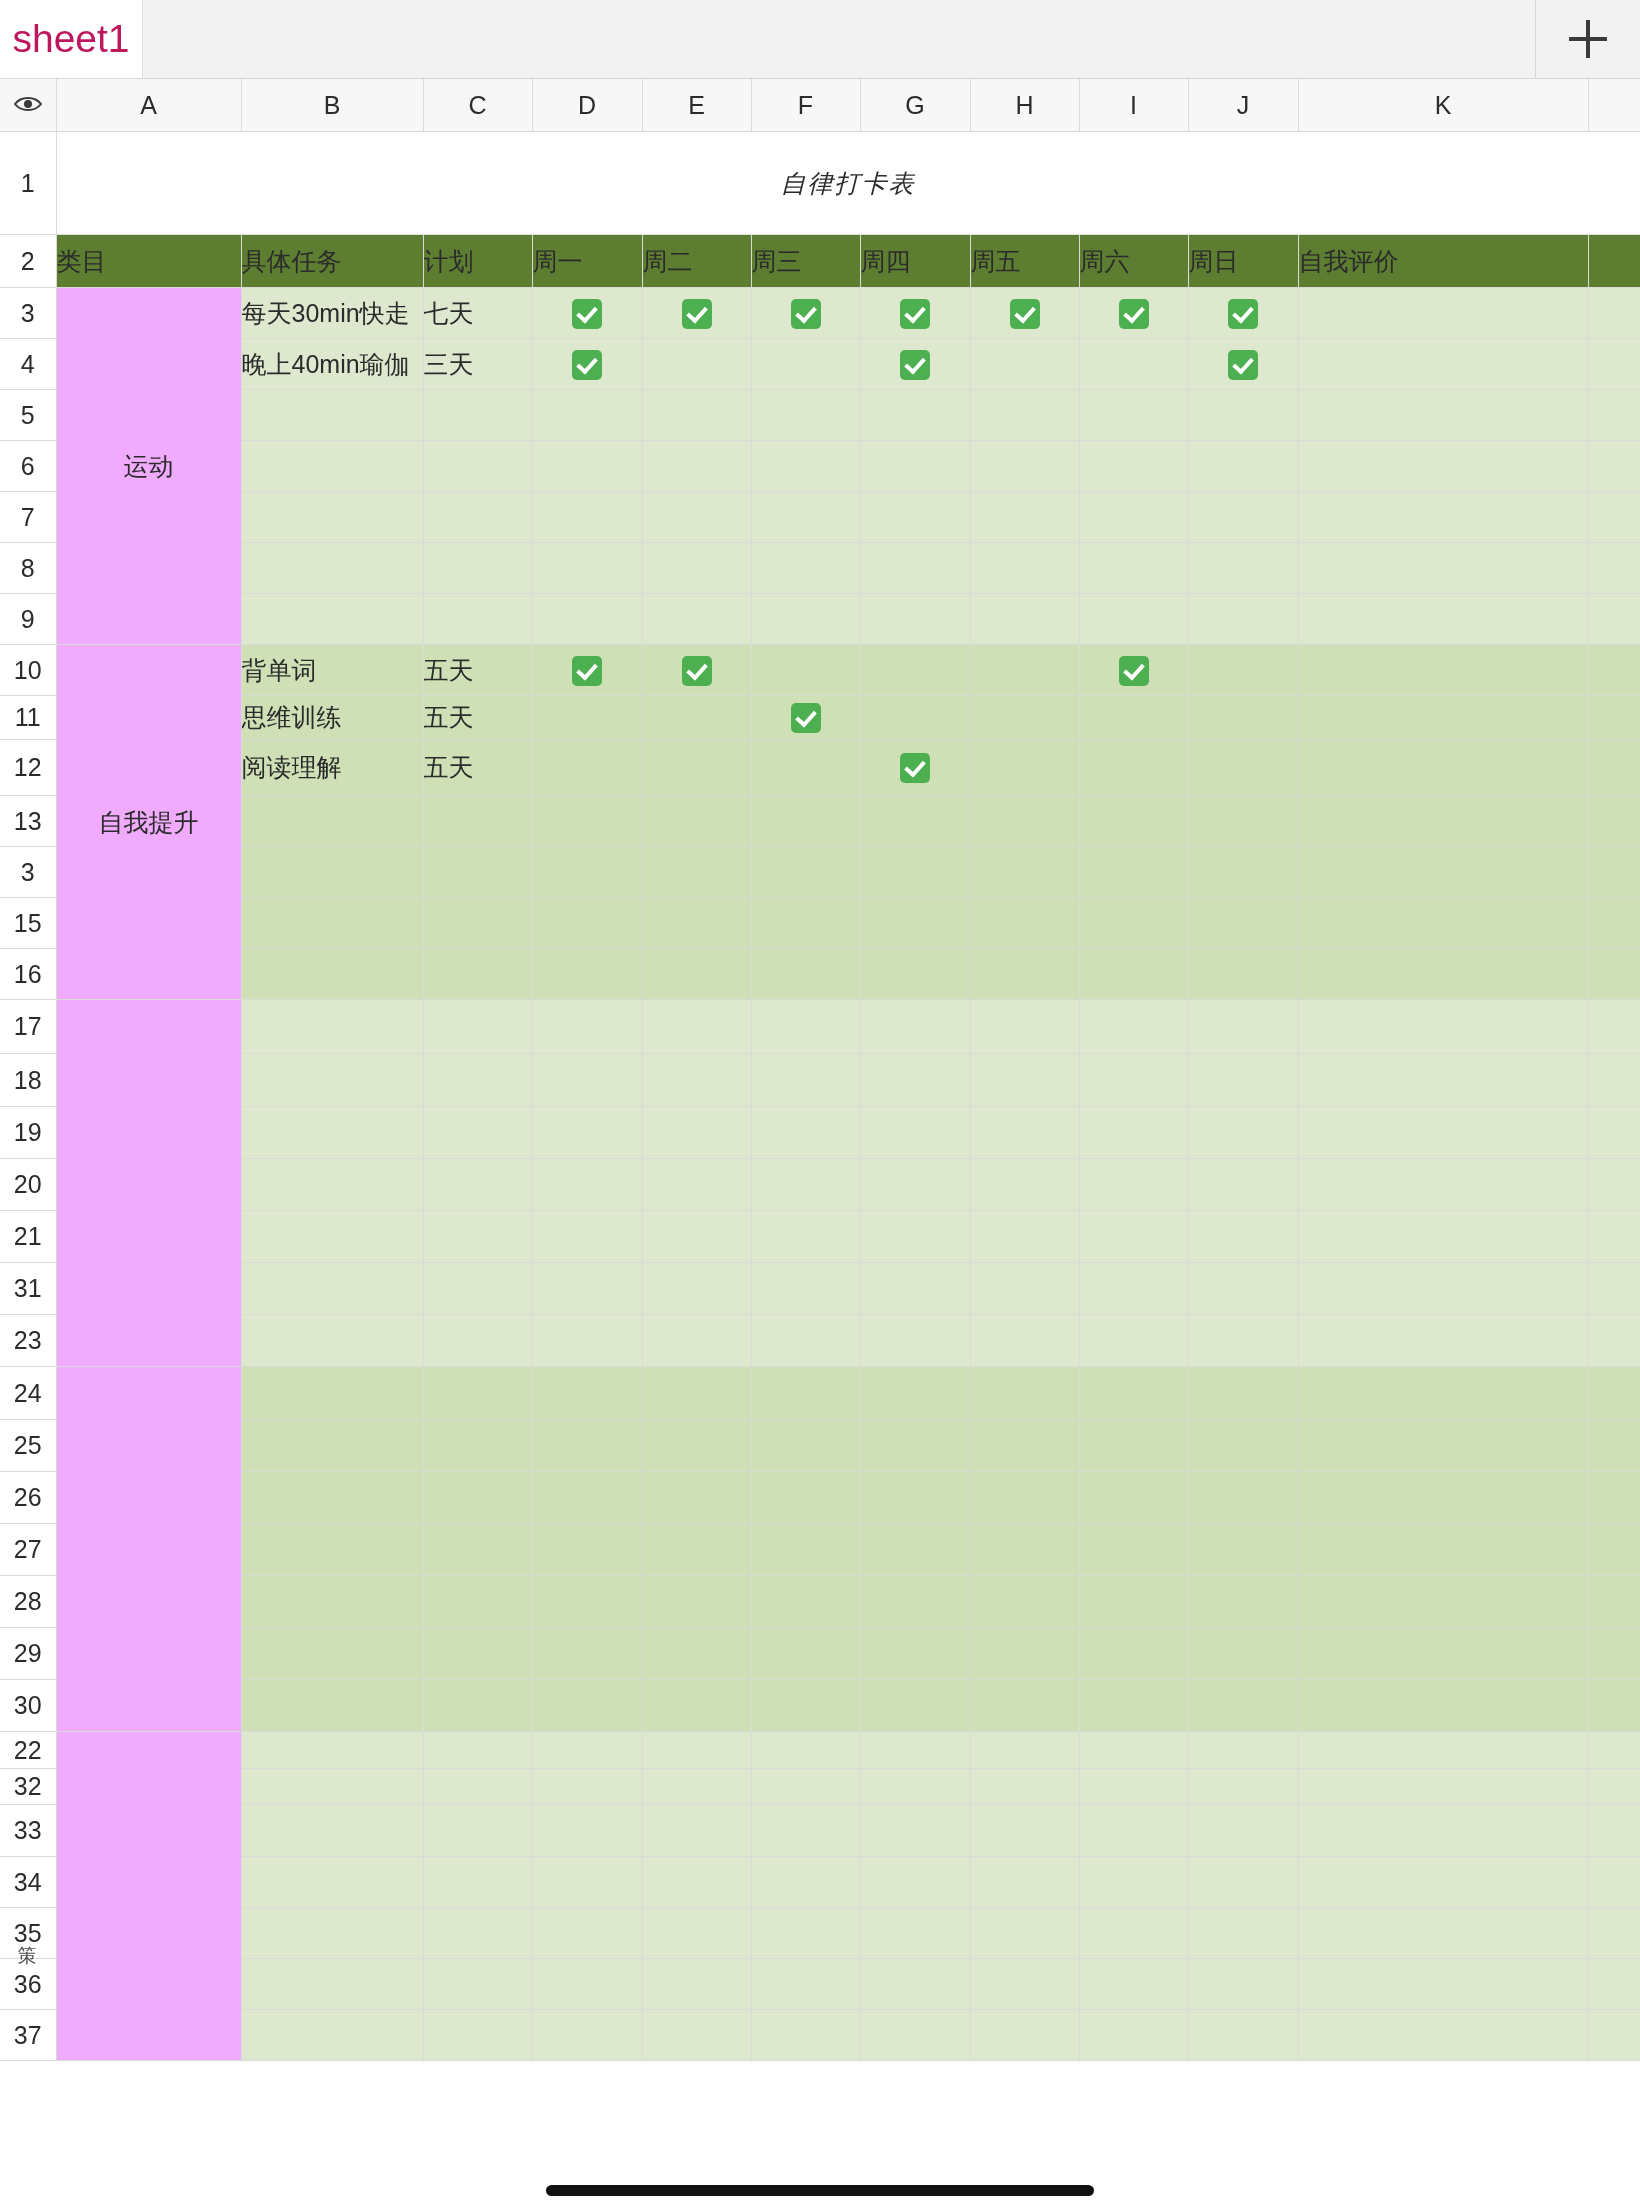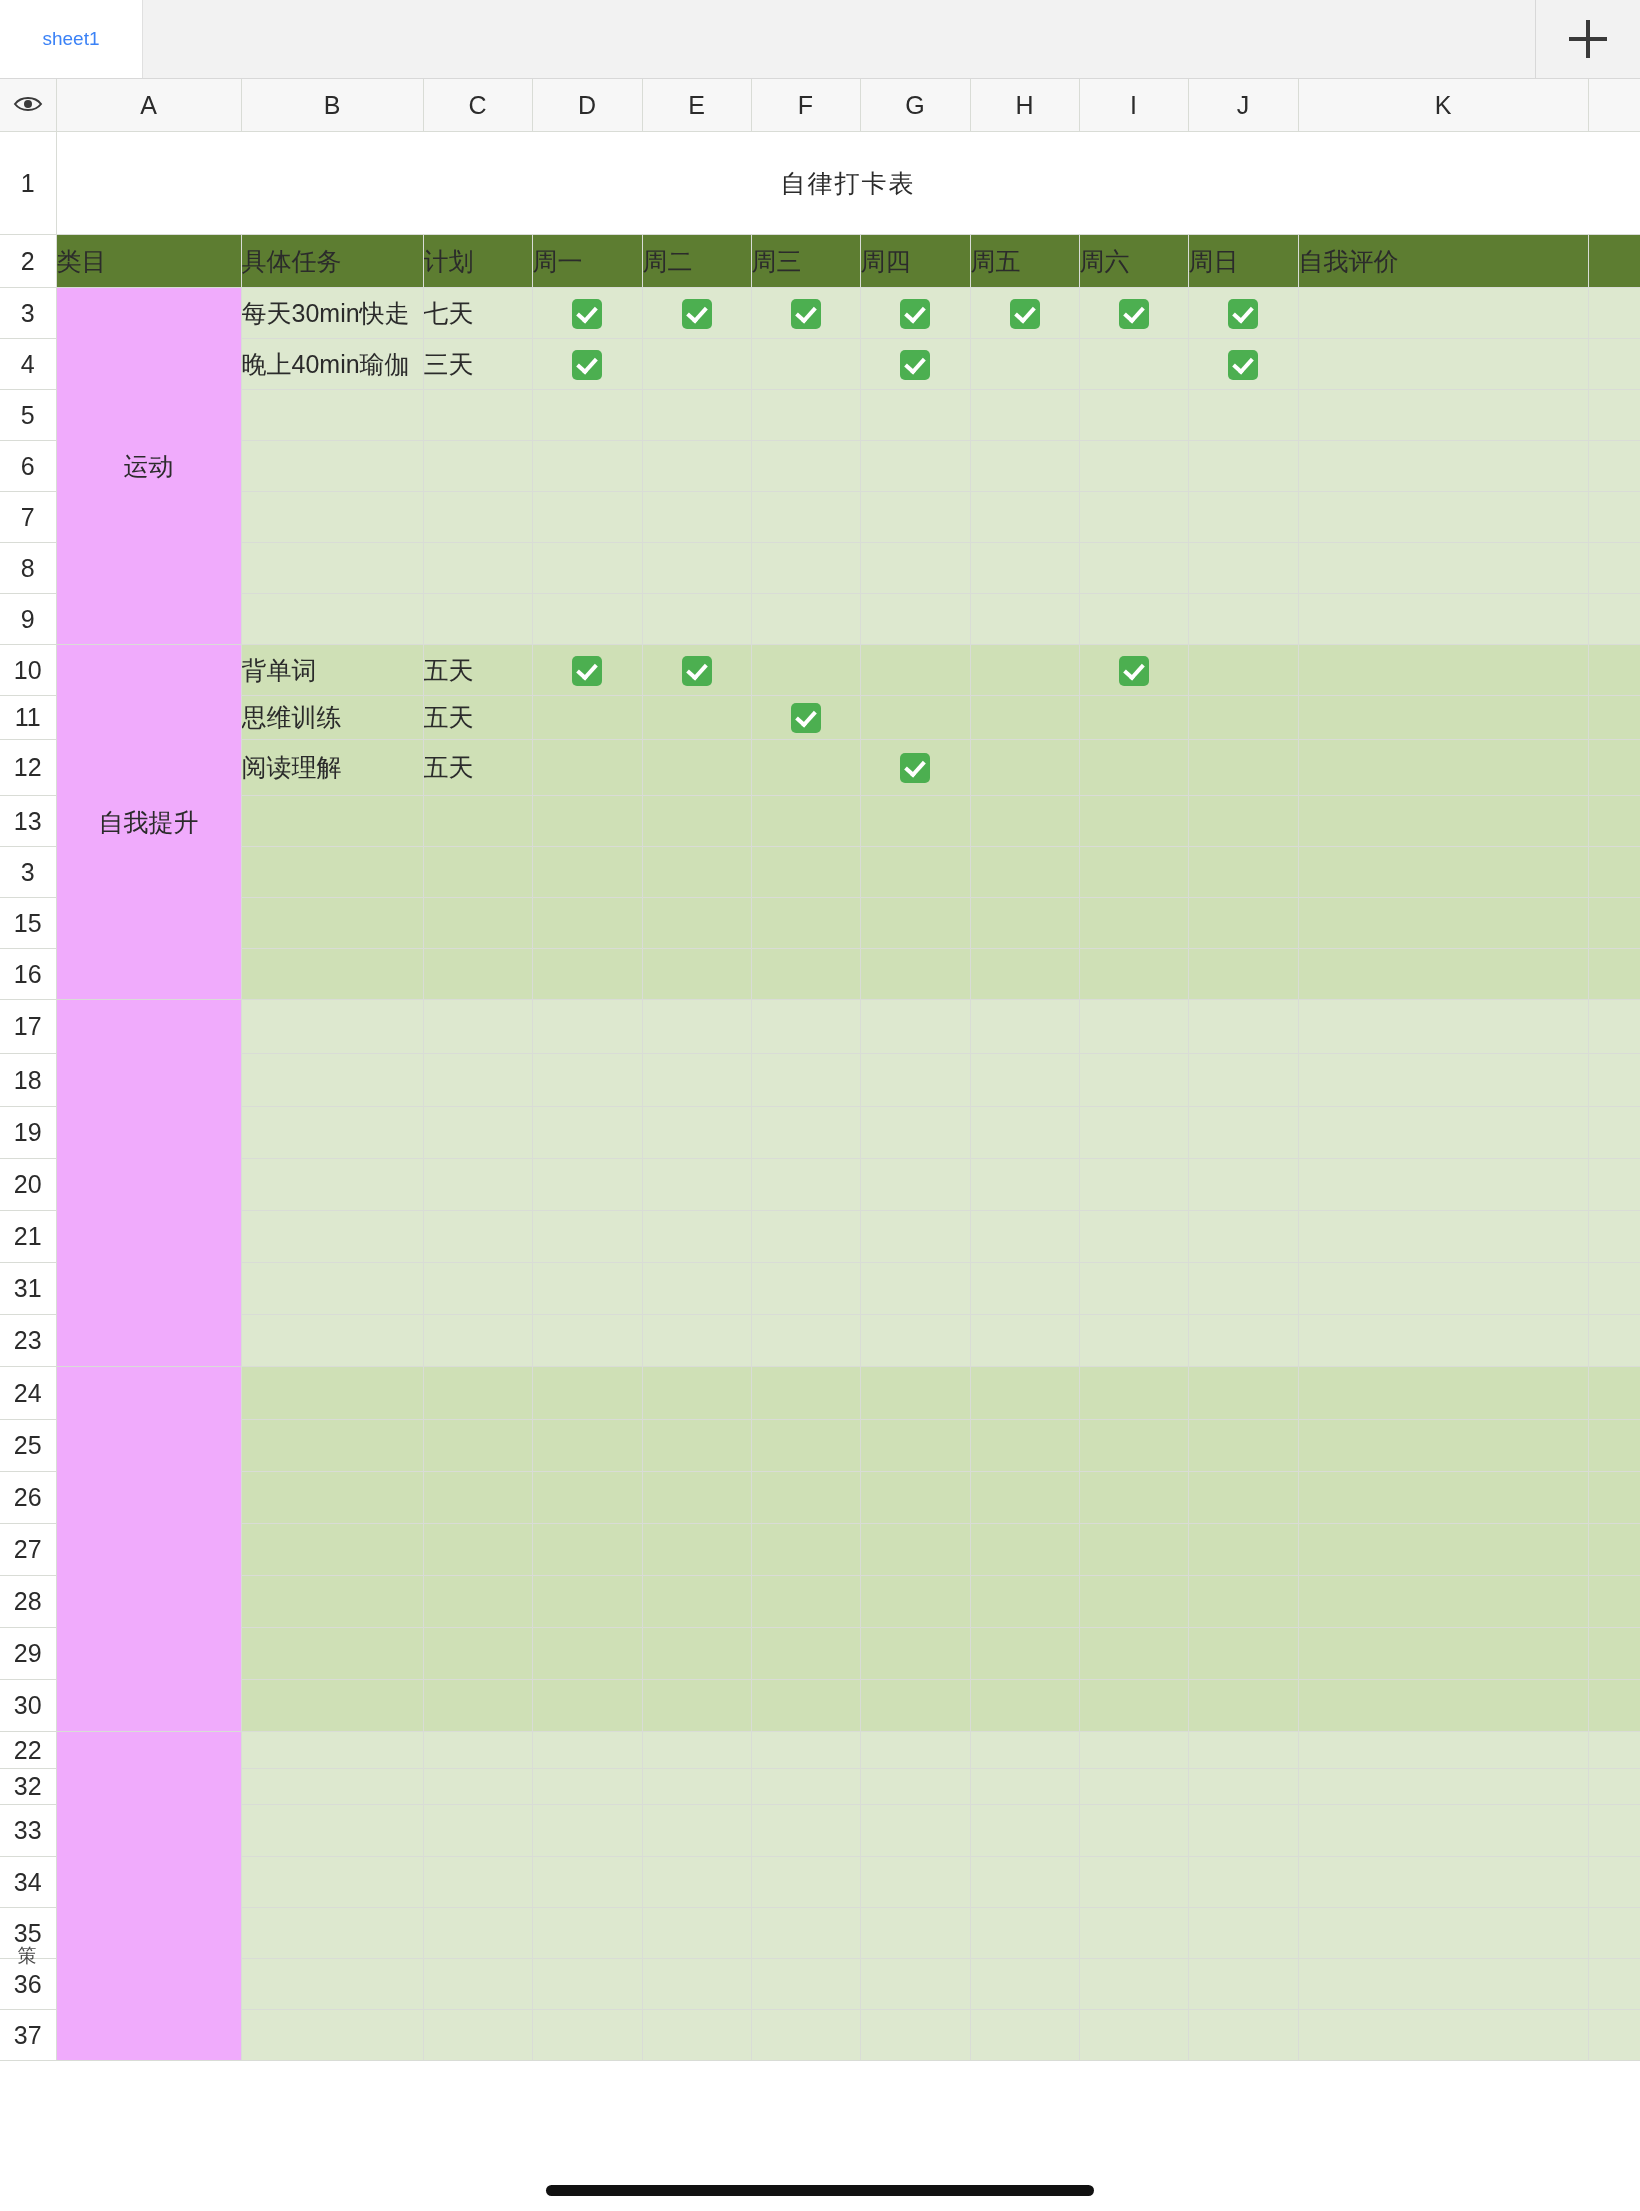--- a/index.html
+++ b/index.html
@@ -20,22 +20,22 @@
     position: relative;
     height: 78px;
     background: #f2f2f2;
     border-bottom: 1px solid #d8d8d8;
     display: flex;
     align-items: stretch;
   }
   .sheet-tab {
     width: 142px;
     background: #ffffff;
-    color: #3b82f6;
-    font-size: 19px;
+    color: #be185d;
+    font-size: 39px;
     display: flex;
     align-items: center;
     justify-content: center;
     border-right: 1px solid #e0e0e0;
   }
   .tab-spacer { flex: 1; }
   .add-sheet {
     width: 104px;
     border-left: 1px solid #d8d8d8;
     display: flex;
@@ -97,20 +97,21 @@
   }
 
   
   .title-cell {
     background: #ffffff;
     text-align: center;
     font-size: 40px;
     font-weight: bold;
     color: #1a1a1a;
     letter-spacing: 2px;
+    font-style: italic;
   }
 
   
   .hdr {
     background: #5d7d31;
     color: #ffffff;
     text-align: left;
     font-size: 25px;
     height: 52px;
     border-right: 1px solid #6f8c45;

